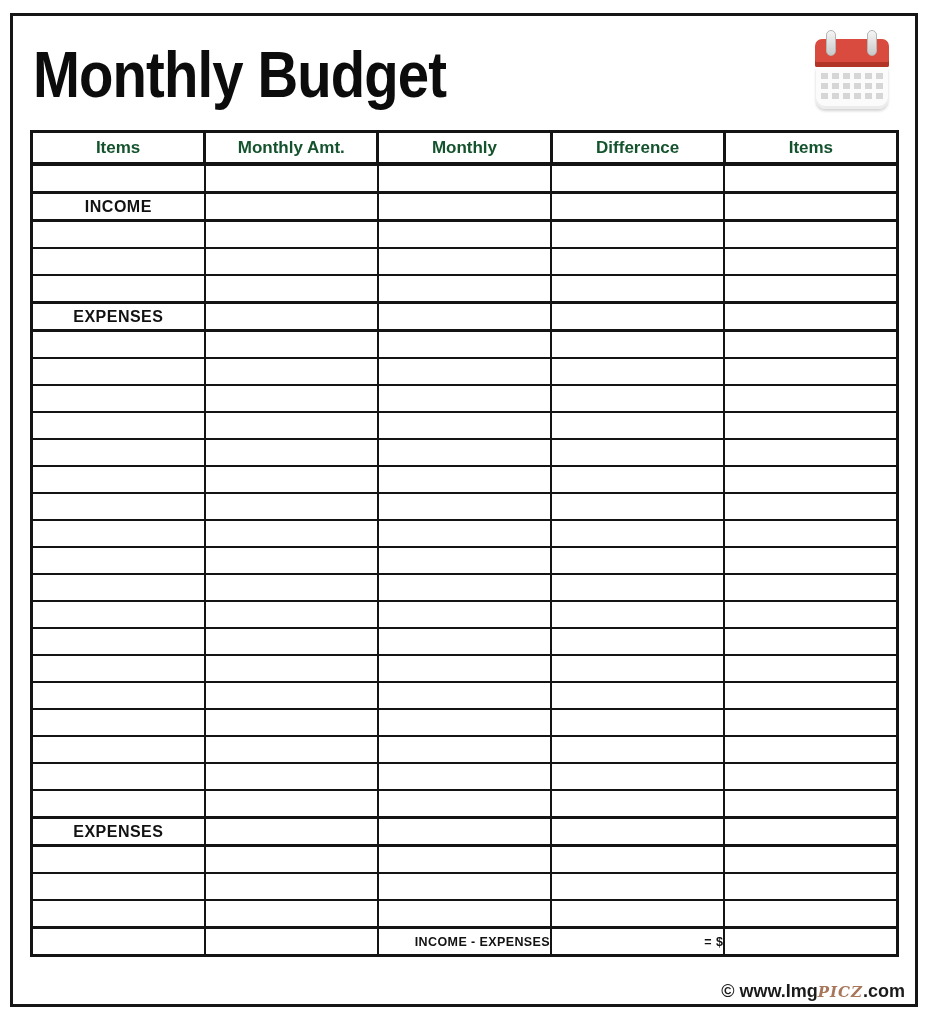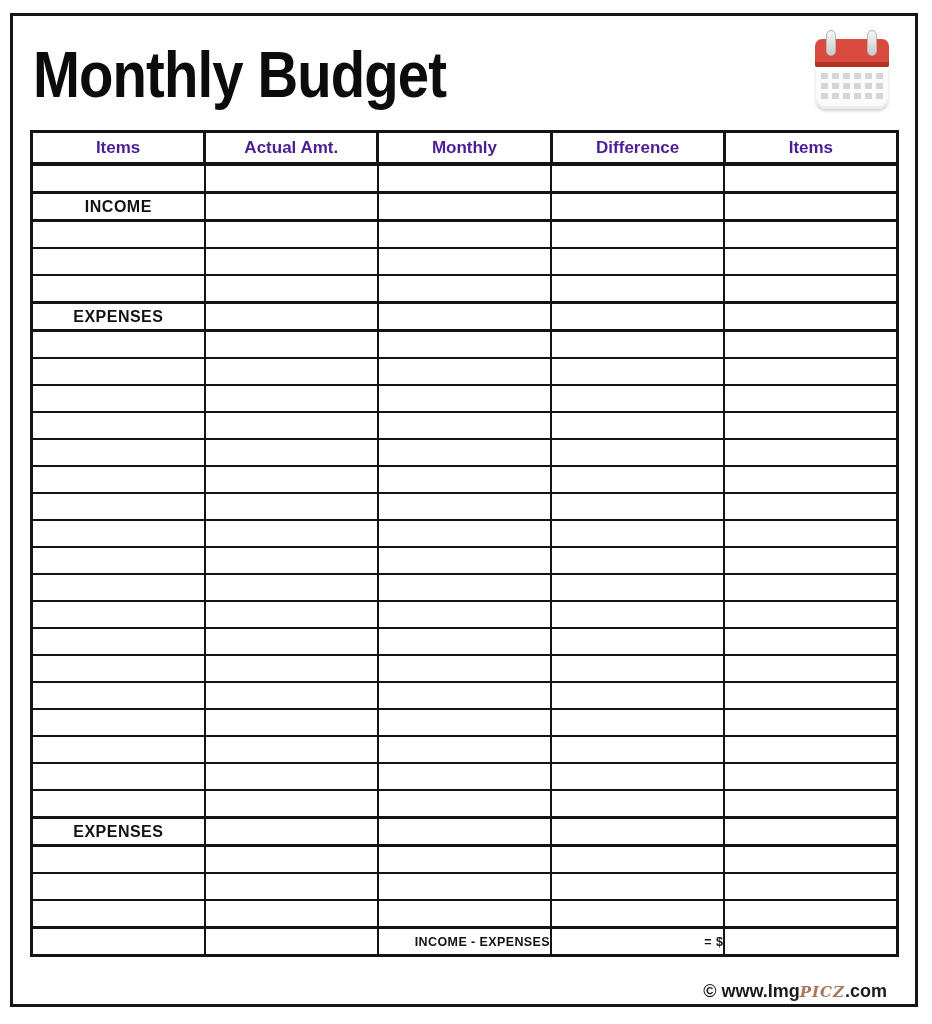--- a/index.html
+++ b/index.html
@@ -101,21 +101,21 @@
     border-collapse: collapse;
     table-layout: fixed;
     background: #ffffff;
   }
   .budget-table th {
     height: 29px;
     border: 3px solid #141414;
     border-bottom-width: 4px;
     font-size: 17px;
     font-weight: bold;
-    color: #4c1d95;
+    color: #14532d;
     text-align: center;
     padding: 0;
   }
   .budget-table td {
     height: 25px;
     border: 2px solid #141414;
     padding: 0;
     font-size: 13px;
     color: #121212;
     overflow: hidden;
@@ -137,21 +137,21 @@
   td.formula-text {
     font-size: 12.5px;
     font-weight: bold;
     text-align: right;
     padding-left: 9px;
     letter-spacing: 0.4px;
   }
   
   .watermark {
     position: absolute;
-    right: 28px;
+    right: 10px;
     bottom: 2px;
     font-size: 18px;
     font-weight: bold;
     color: #1b1b1b;
     white-space: nowrap;
   }
   .watermark .brand {
     font-family: "DejaVu Serif", serif;
     font-style: italic;
     font-weight: bold;
@@ -193,21 +193,21 @@
             <div class="cal-dot"></div>
             <div class="cal-dot"></div>
           </div>
       </div>
     </div>
 
     <table class="budget-table">
       <thead>
         <tr>
             <th>Items</th>
-            <th>Actual Amt.</th>
+            <th>Monthly Amt.</th>
             <th>Monthly</th>
             <th>Difference</th>
             <th>Items</th>
           </tr>
       </thead>
       <tbody>
           <tr class="empty-row">
             <td></td>
             <td></td>
             <td></td>

